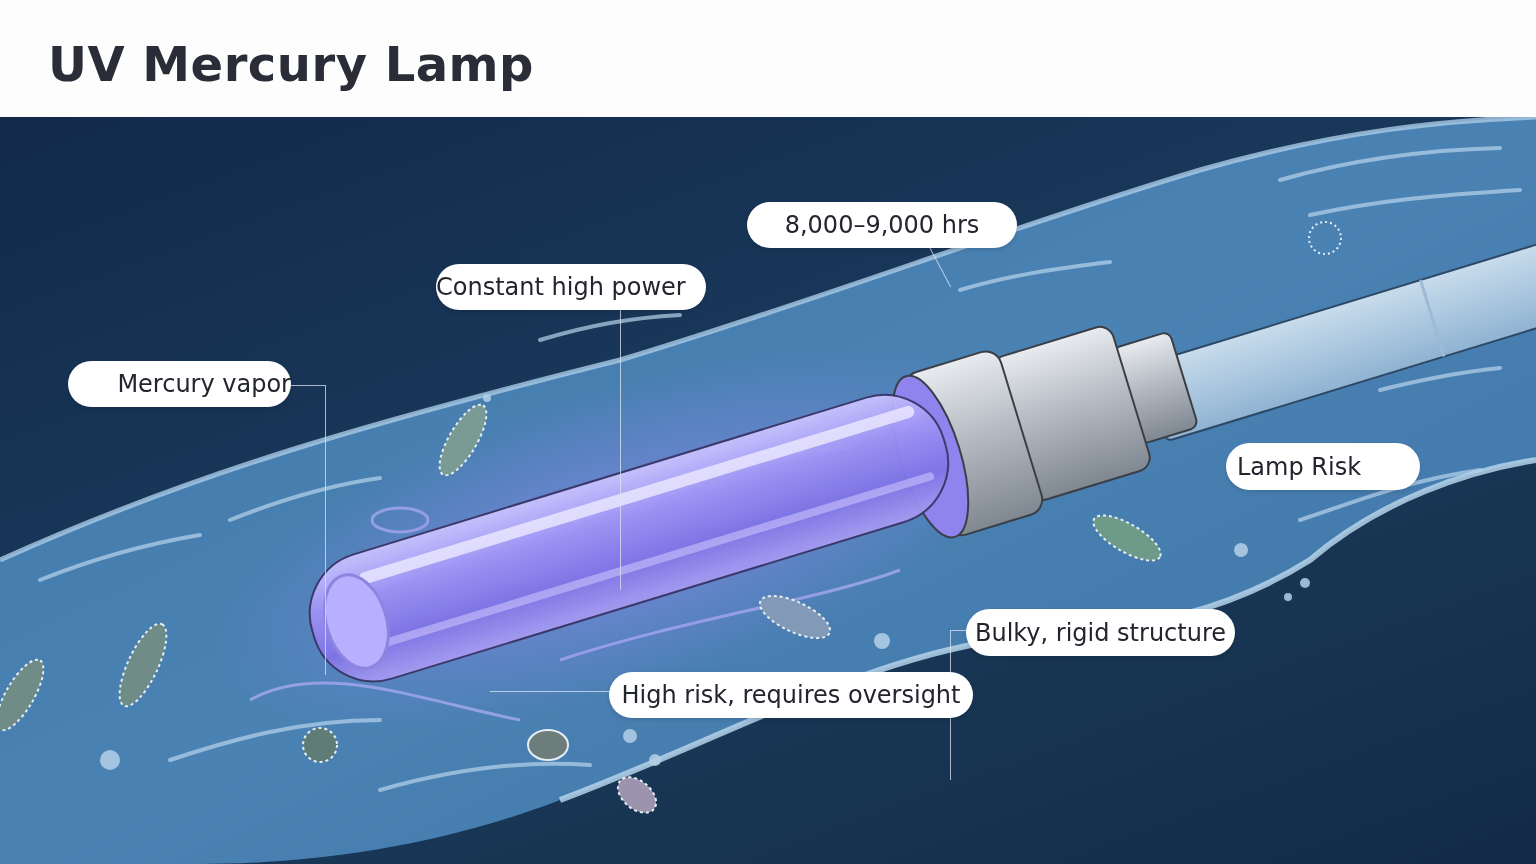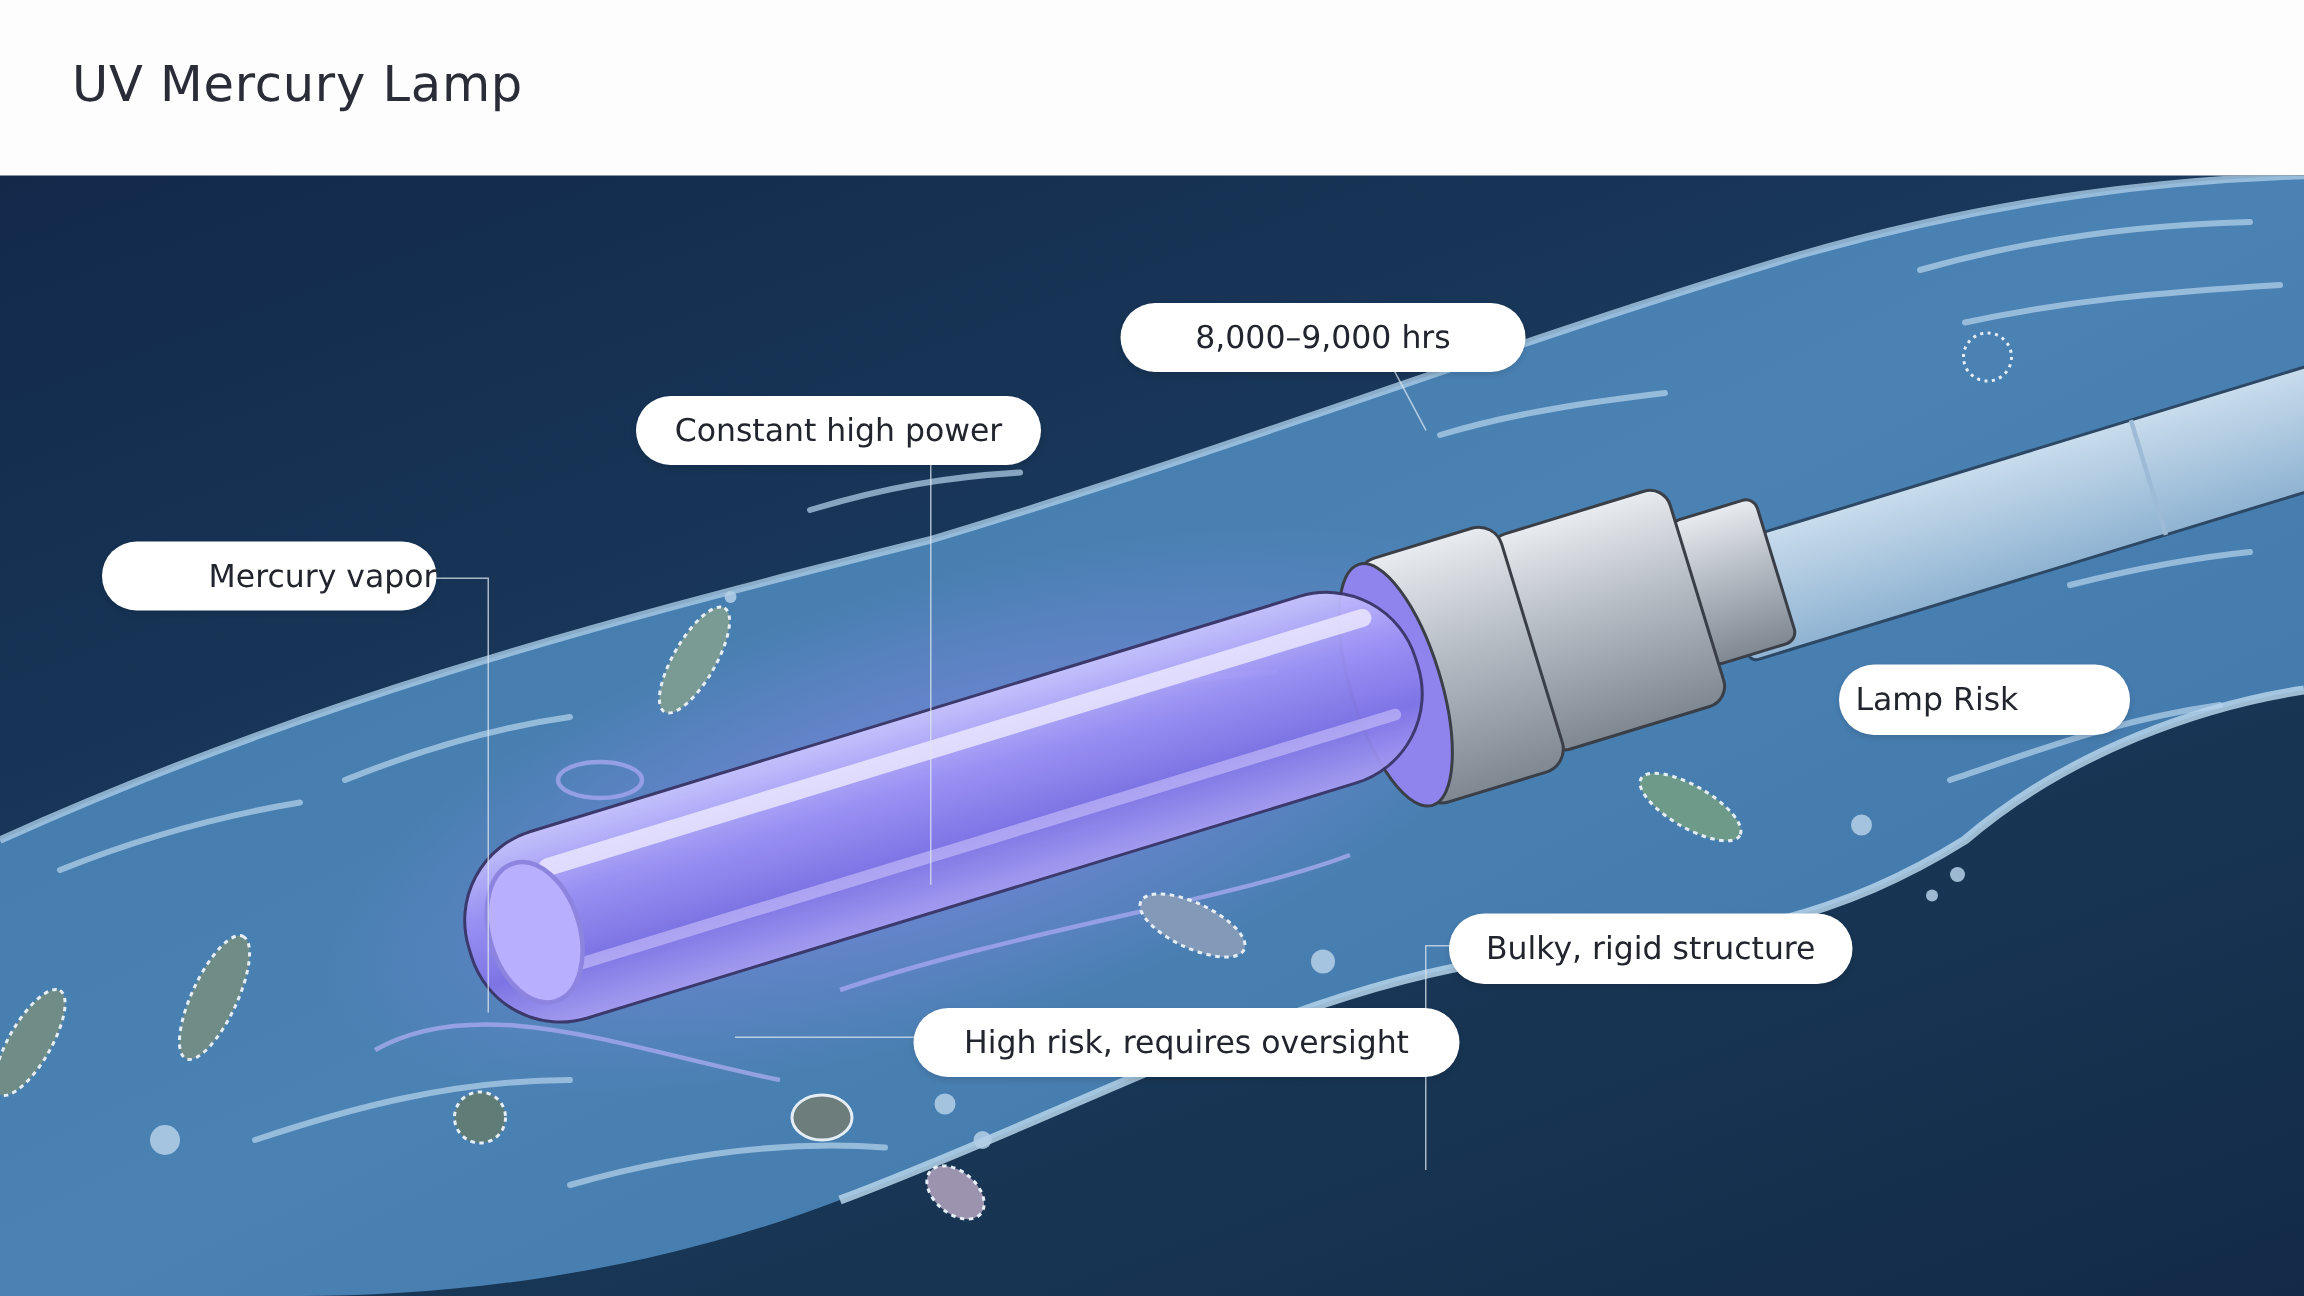--- a/index.html
+++ b/index.html
@@ -5,34 +5,34 @@
   * { margin: 0; padding: 0; box-sizing: border-box; }
   html, body { width: 1536px; height: 864px; overflow: hidden; background: #fdfdfd; }
   body { font-family: "DejaVu Sans", "Liberation Sans", sans-serif; position: relative; }
 
   .header {
     position: absolute; left: 0; top: 0; width: 1536px; height: 117px;
     background: #fdfdfd;
   }
   .title {
     position: absolute; left: 48px; top: 38px;
-    font-size: 33px; font-weight: 400; color: #2a2c38;
+    font-size: 48px; font-weight: 700; color: #2a2c38;
     letter-spacing: 0.5px; line-height: 1.1;
   }
 
   .scene {
     position: absolute; left: 0; top: 117px; width: 1536px; height: 747px;
     overflow: hidden;
     background: linear-gradient(160deg, #12294a 0%, #1a3a5c 45%, #173452 75%, #122a47 100%);
   }
   .scene svg { position: absolute; left: 0; top: 0; }
 
   .callout {
     position: absolute; background: #ffffff; color: #23252e;
-    border-radius: 24px; font-size: 21px; line-height: 1;
+    border-radius: 24px; font-size: 24px; line-height: 1;
     display: flex; align-items: center; white-space: nowrap;
     box-shadow: 0 2px 4px rgba(0,0,0,0.12);
   }
   .leader { position: absolute; border-color: rgba(220,230,240,0.75); border-style: solid; border-width: 0; }
 </style>
 </head>
 <body>
 
 <div class="header">
   <h1 class="title">UV Mercury Lamp</h1>
@@ -153,21 +153,21 @@
   <div class="leader" style="left:620px; top:193px; width:1px; height:280px; border-left-width:1px;"></div>
   <div class="leader" style="left:930px; top:130px; width:45px; height:1px; border-top-width:1px; transform: rotate(62deg); transform-origin:left top;"></div>
   <div class="leader" style="left:490px; top:574px; width:120px; height:1px; border-top-width:1px;"></div>
   <div class="leader" style="left:950px; top:513px; width:50px; height:150px; border-top-width:1px; border-left-width:1px;"></div>
 </div>
 
 <div class="callout" style="left:747px; top:202px; width:270px; height:46px; justify-content:center;">
   <span>8,000–9,000 hrs</span>
 </div>
 
-<div class="callout" style="left:424px; top:264px; width:270px; height:46px; justify-content:center;">
+<div class="callout" style="left:436px; top:264px; width:270px; height:46px; justify-content:flex-start;">
   <span>Constant high power</span>
 </div>
 
 <div class="callout" style="left:68px; top:361px; width:223px; height:46px; justify-content:flex-end;">
   <span>Mercury vapor</span>
 </div>
 
 <div class="callout" style="left:1226px; top:443px; width:194px; height:47px; padding-left:11px;">
   <span>Lamp Risk</span>
 </div>

